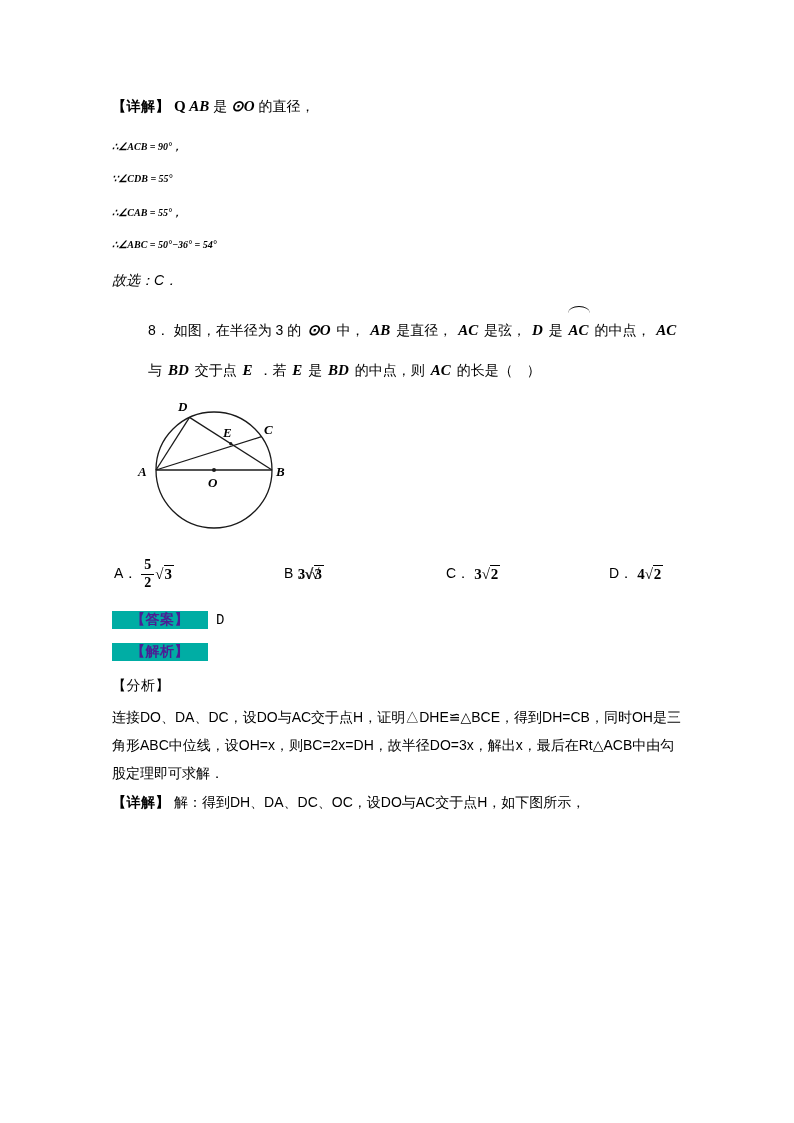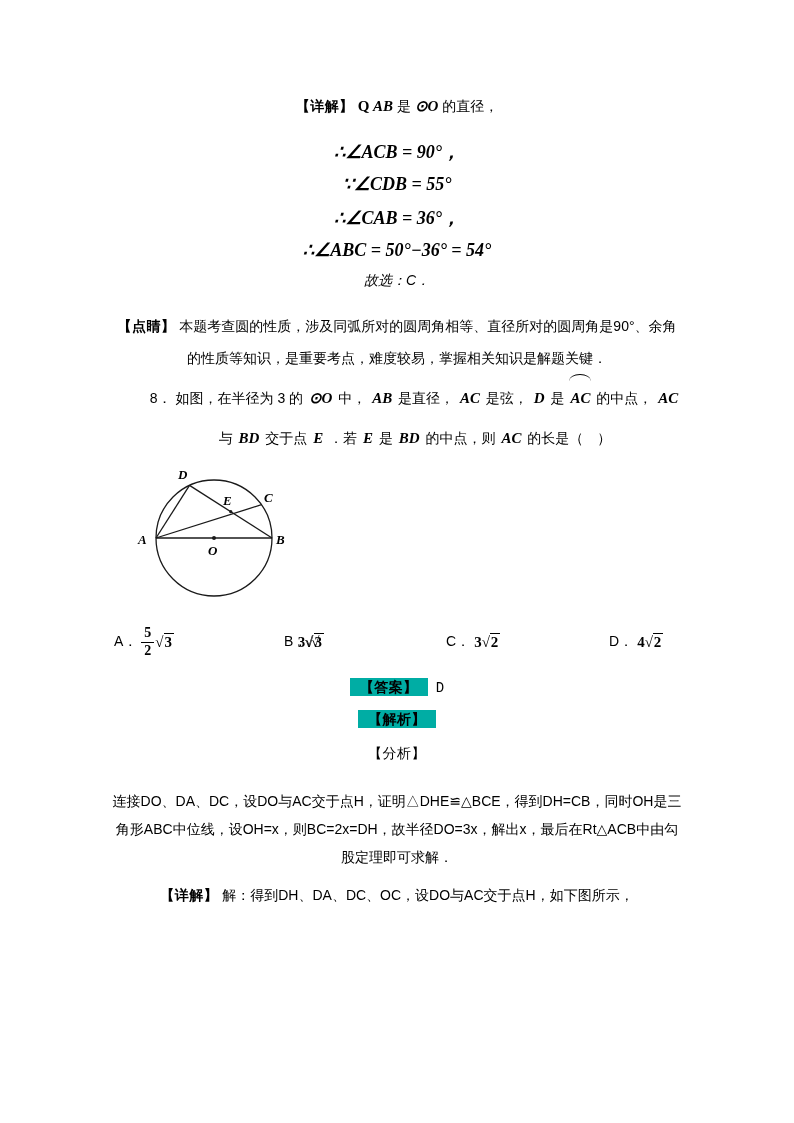--- a/index.html
+++ b/index.html
@@ -3,31 +3,31 @@
 <meta charset="utf-8">
 <style>
   * { box-sizing: border-box; }
   html, body { margin: 0; padding: 0; background: #ffffff; }
   body {
     width: 794px; height: 1123px;
     font-family: "Liberation Sans", sans-serif;
     color: #000; overflow: hidden;
   }
   .page { padding: 97px 112px 0 112px; width: 794px; font-size: 14px; }
-  p { margin: 0; text-align: center; }
+  p { margin: 0; }
 
   .lbl { font-weight: bold; letter-spacing: 0.5px; }
   .m {
     font-family: "Liberation Serif", serif;
     font-style: italic; font-weight: bold; font-size: 15px;
   }
   .mq { font-family: "Liberation Serif", serif; font-weight: bold; font-style: normal; font-size: 15px; }
 
   .detail1 { margin-bottom: 24px; }
-  .step { margin-bottom: 12px; height: 21px; font-size: 18px; }
+  .step { margin-bottom: 12px; height: 21px; font-size: 10px; }
   .choose { margin: 2px 0 20px 0; font-style: italic; }
   .dianjing { line-height: 32px; margin-bottom: 4px; }
 
   .q8 { line-height: 40px; margin-top: 2px; margin-left: 36px; }
   .q8 .m { margin: 0 2px; }
   .arc { position: relative; display: inline-block; }
   .arc::before {
     content: ""; position: absolute; left: -1px; right: -1px; top: -4px; height: 6px;
     border-top: 1.6px solid #000;
     border-radius: 50% 50% 0 0 / 100% 100% 0 0;
@@ -51,53 +51,49 @@
     display: inline-flex; flex-direction: column; align-items: center;
     vertical-align: middle; line-height: 1.15;
     font-family: "Liberation Serif", serif; font-weight: bold; font-size: 14px;
     margin-right: 1px;
   }
   .frac .num { border-bottom: 1.2px solid #000; padding: 0 3px; }
   .sqrt { font-family: "Liberation Serif", serif; font-weight: bold; font-size: 15px; white-space: nowrap; }
   .sqrt::before { content: "√"; }
   .rad { display: inline-block; border-top: 1.2px solid #000; padding: 0 2px 0 1px; }
 
-  .hl { background: var(--hl, #00ada4); color: #000000; font-weight: bold; padding: 1px 10px; letter-spacing: 0.5px; }
+  .hl { background: var(--hl, #00ada4); color: #4c1d95; font-weight: bold; padding: 1px 19px; letter-spacing: 0.5px; font-family: Liberation Mono, monospace; }
   .ansline { margin: 6px 0 14px 0; }
   .ansval { font-family: "Liberation Mono", monospace; margin-left: 4px; }
   .jiexiline { margin-bottom: 16px; }
-  .fenxiline { margin-bottom: 24px; font-weight: normal; letter-spacing: 0.5px; }
-  .analysis { line-height: 28px; margin-bottom: 13px; }
+  .fenxiline { margin-bottom: 8px; font-weight: normal; letter-spacing: 0.5px; }
+  .analysis { line-height: 28px; margin-bottom: 4px; }
   .detail2 { line-height: 22px; margin-top: 4px; }
 </style>
 </head>
 <body>
 
 <div class="page">
 
   <p class="detail1">
     <span class="lbl">【详解】</span>
     <span class="mq">Q </span>
     <span class="m">AB</span>
     <span>是</span>
     <span class="m">⊙O</span>
     <span>的直径，</span>
   </p>
 
   <p class="step m">∴∠ACB = 90°，</p>
   <p class="step m">∵∠CDB = 55°</p>
-  <p class="step m">∴∠CAB = 36°，</p>
+  <p class="step m">∴∠CAB = 55°，</p>
   <p class="step m">∴∠ABC = 50°−36° = 54°</p>
 
   <p class="choose">故选：C．</p>
 
-  <p class="dianjing">
-    <span class="lbl">【点睛】</span>
-    <span>本题考查圆的性质，涉及同弧所对的圆周角相等、直径所对的圆周角是90°、余角的性质等知识，是重要考点，难度较易，掌握相关知识是解题关键．</span>
-  </p>
 
   <p class="q8">
     <span>8．</span>
     <span>如图，在半径为 3 的</span>
     <span class="m">⊙O</span>
     <span>中，</span>
     <span class="m">AB</span>
     <span>是直径，</span>
     <span class="m">AC</span>
     <span>是弦，</span>

